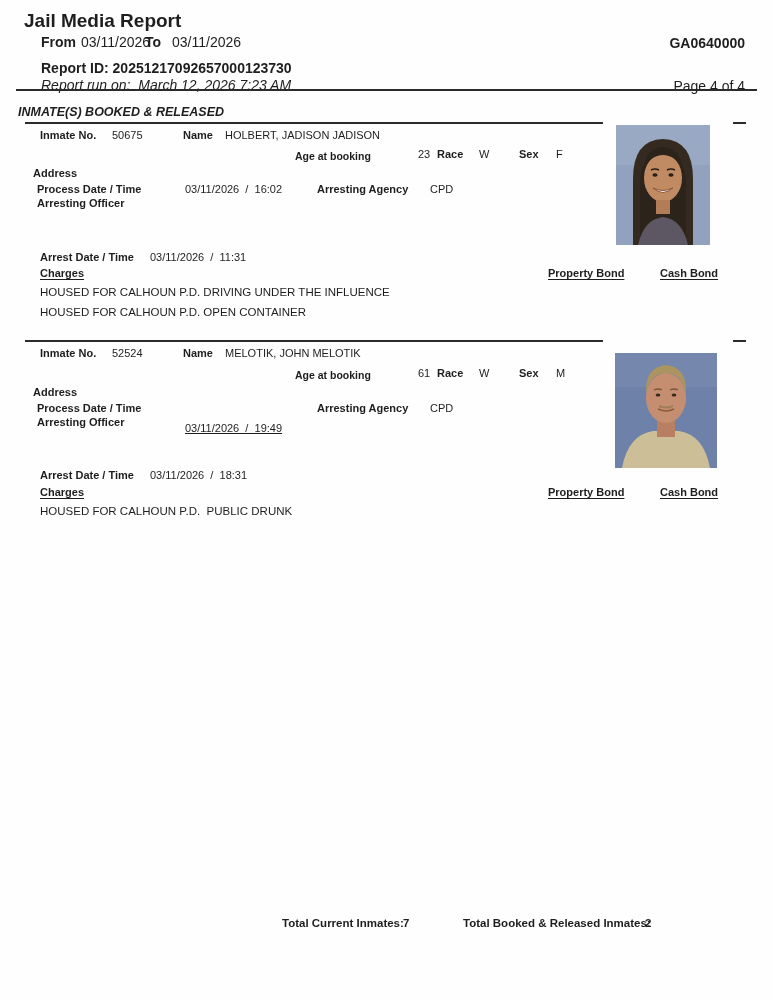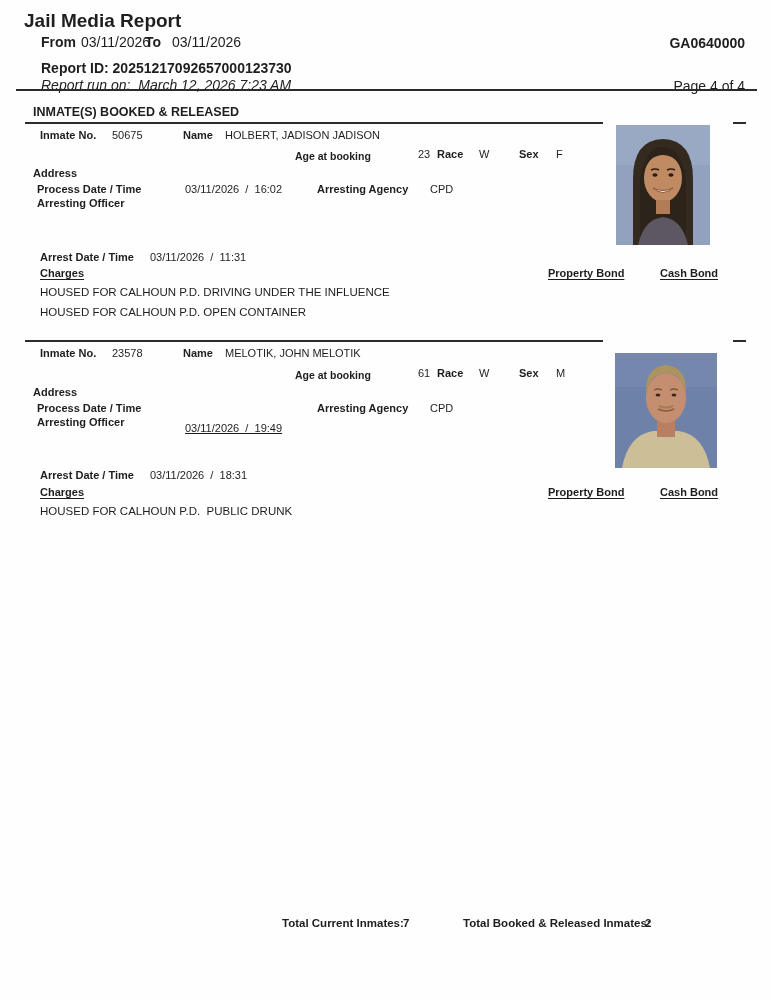--- a/index.html
+++ b/index.html
@@ -39,21 +39,21 @@
   <div class="abs b f11" style="right:28px;top:35px;">GA0640000</div>
 
   <div class="abs b f11" style="left:24px;top:60px;"><span>Report ID:</span> <span>20251217092657000123730</span></div>
 
   <div class="abs i f11" style="left:24px;top:77px;"><span>Report run on:</span>  <span>March 12, 2026 7:23 AM</span></div>
 
   <div class="abs f11" style="right:28px;top:78px;">Page 4 of 4</div>
 
   <div class="rule" style="left:16px;top:89px;width:741px;"></div>
 
-  <div class="abs b f125" style="left:33px;top:105px;">INMATE(S) BOOKED &amp; RELEASED</div>
+  <div class="abs b f125" style="left:18px;top:105px;font-style:italic;">INMATE(S) BOOKED &amp; RELEASED</div>
   <div class="rule" style="left:25px;top:122px;width:578px;"></div>
   <div class="rule" style="left:733px;top:122px;width:13px;"></div>
 
   <div>
     <div class="abs b f12" style="left:40px;top:129px;">Inmate No.</div>
     <div class="abs f12" style="left:112px;top:129px;">50675</div>
     <div class="abs b f12" style="left:183px;top:129px;">Name</div>
     <div class="abs f12" style="left:225px;top:129px;">HOLBERT, JADISON JADISON</div>
 
     <div class="abs b f105" style="left:295px;top:150px;">Age at booking</div>
@@ -101,21 +101,21 @@
 
     <div class="abs f115" style="left:40px;top:286px;">HOUSED FOR CALHOUN P.D. DRIVING UNDER THE INFLUENCE</div>
     <div class="abs f115" style="left:40px;top:306px;">HOUSED FOR CALHOUN P.D. OPEN CONTAINER</div>
   </div>
 
   <div class="rule" style="left:25px;top:340px;width:578px;"></div>
   <div class="rule" style="left:733px;top:340px;width:13px;"></div>
 
   <div>
     <div class="abs b f12" style="left:40px;top:347px;">Inmate No.</div>
-    <div class="abs f12" style="left:112px;top:347px;">23578</div>
+    <div class="abs f12" style="left:112px;top:347px;">52524</div>
     <div class="abs b f12" style="left:183px;top:347px;">Name</div>
     <div class="abs f12" style="left:225px;top:347px;">MELOTIK, JOHN MELOTIK</div>
 
     <div class="abs b f105" style="left:295px;top:369px;">Age at booking</div>
     <div class="abs f12" style="left:418px;top:367px;">61</div>
     <div class="abs b f12" style="left:437px;top:367px;">Race</div>
     <div class="abs f12" style="left:479px;top:367px;">W</div>
     <div class="abs b f12" style="left:519px;top:367px;">Sex</div>
     <div class="abs f12" style="left:556px;top:367px;">M</div>
 

